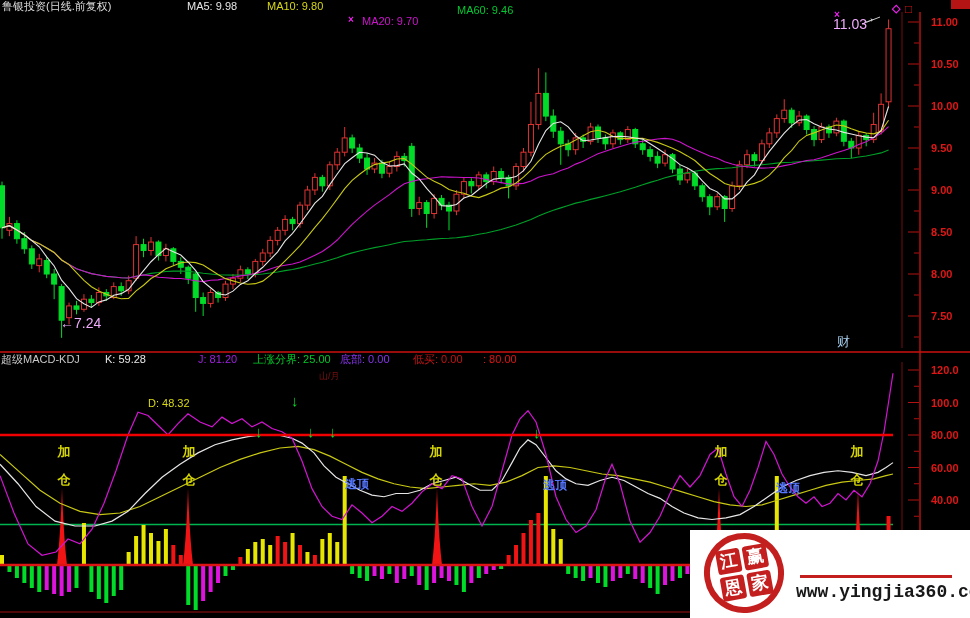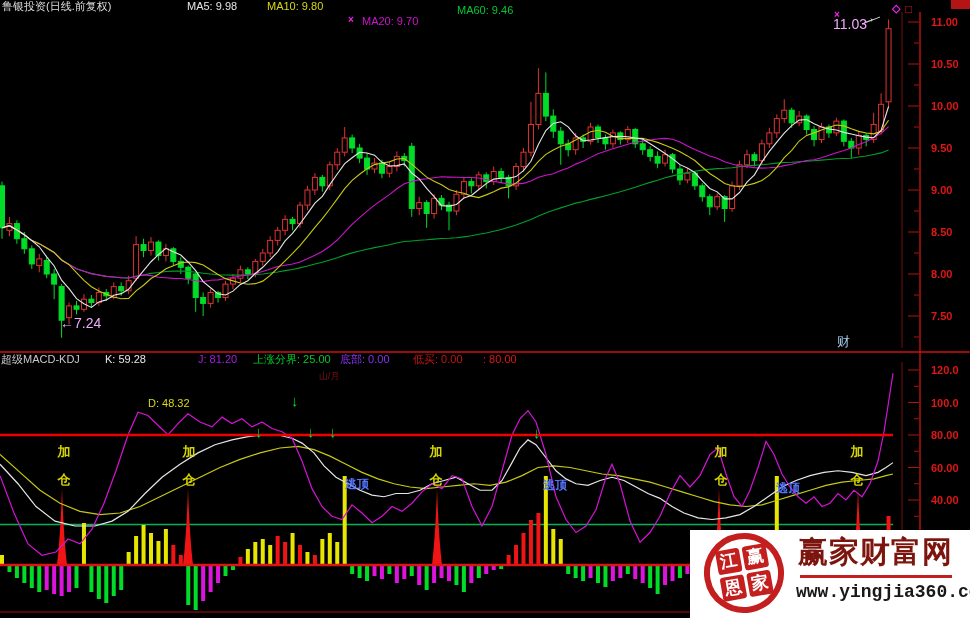--- a/index.html
+++ b/index.html
@@ -481,17 +481,16 @@
 
   <div id="wm">
     <div id="wm-seal">
       <div class="sealgrid">
         <div class="sealsq">江</div>
         <div class="sealsq">赢</div>
         <div class="sealsq">恩</div>
         <div class="sealsq">家</div>
       </div>
     </div>
-    <div id="wm-title">赢家财富网</div>
     <div id="wm-rule"></div>
     <div id="wm-url">www.yingjia360.com</div>
   </div>
 </div>
 
 </body></html>

